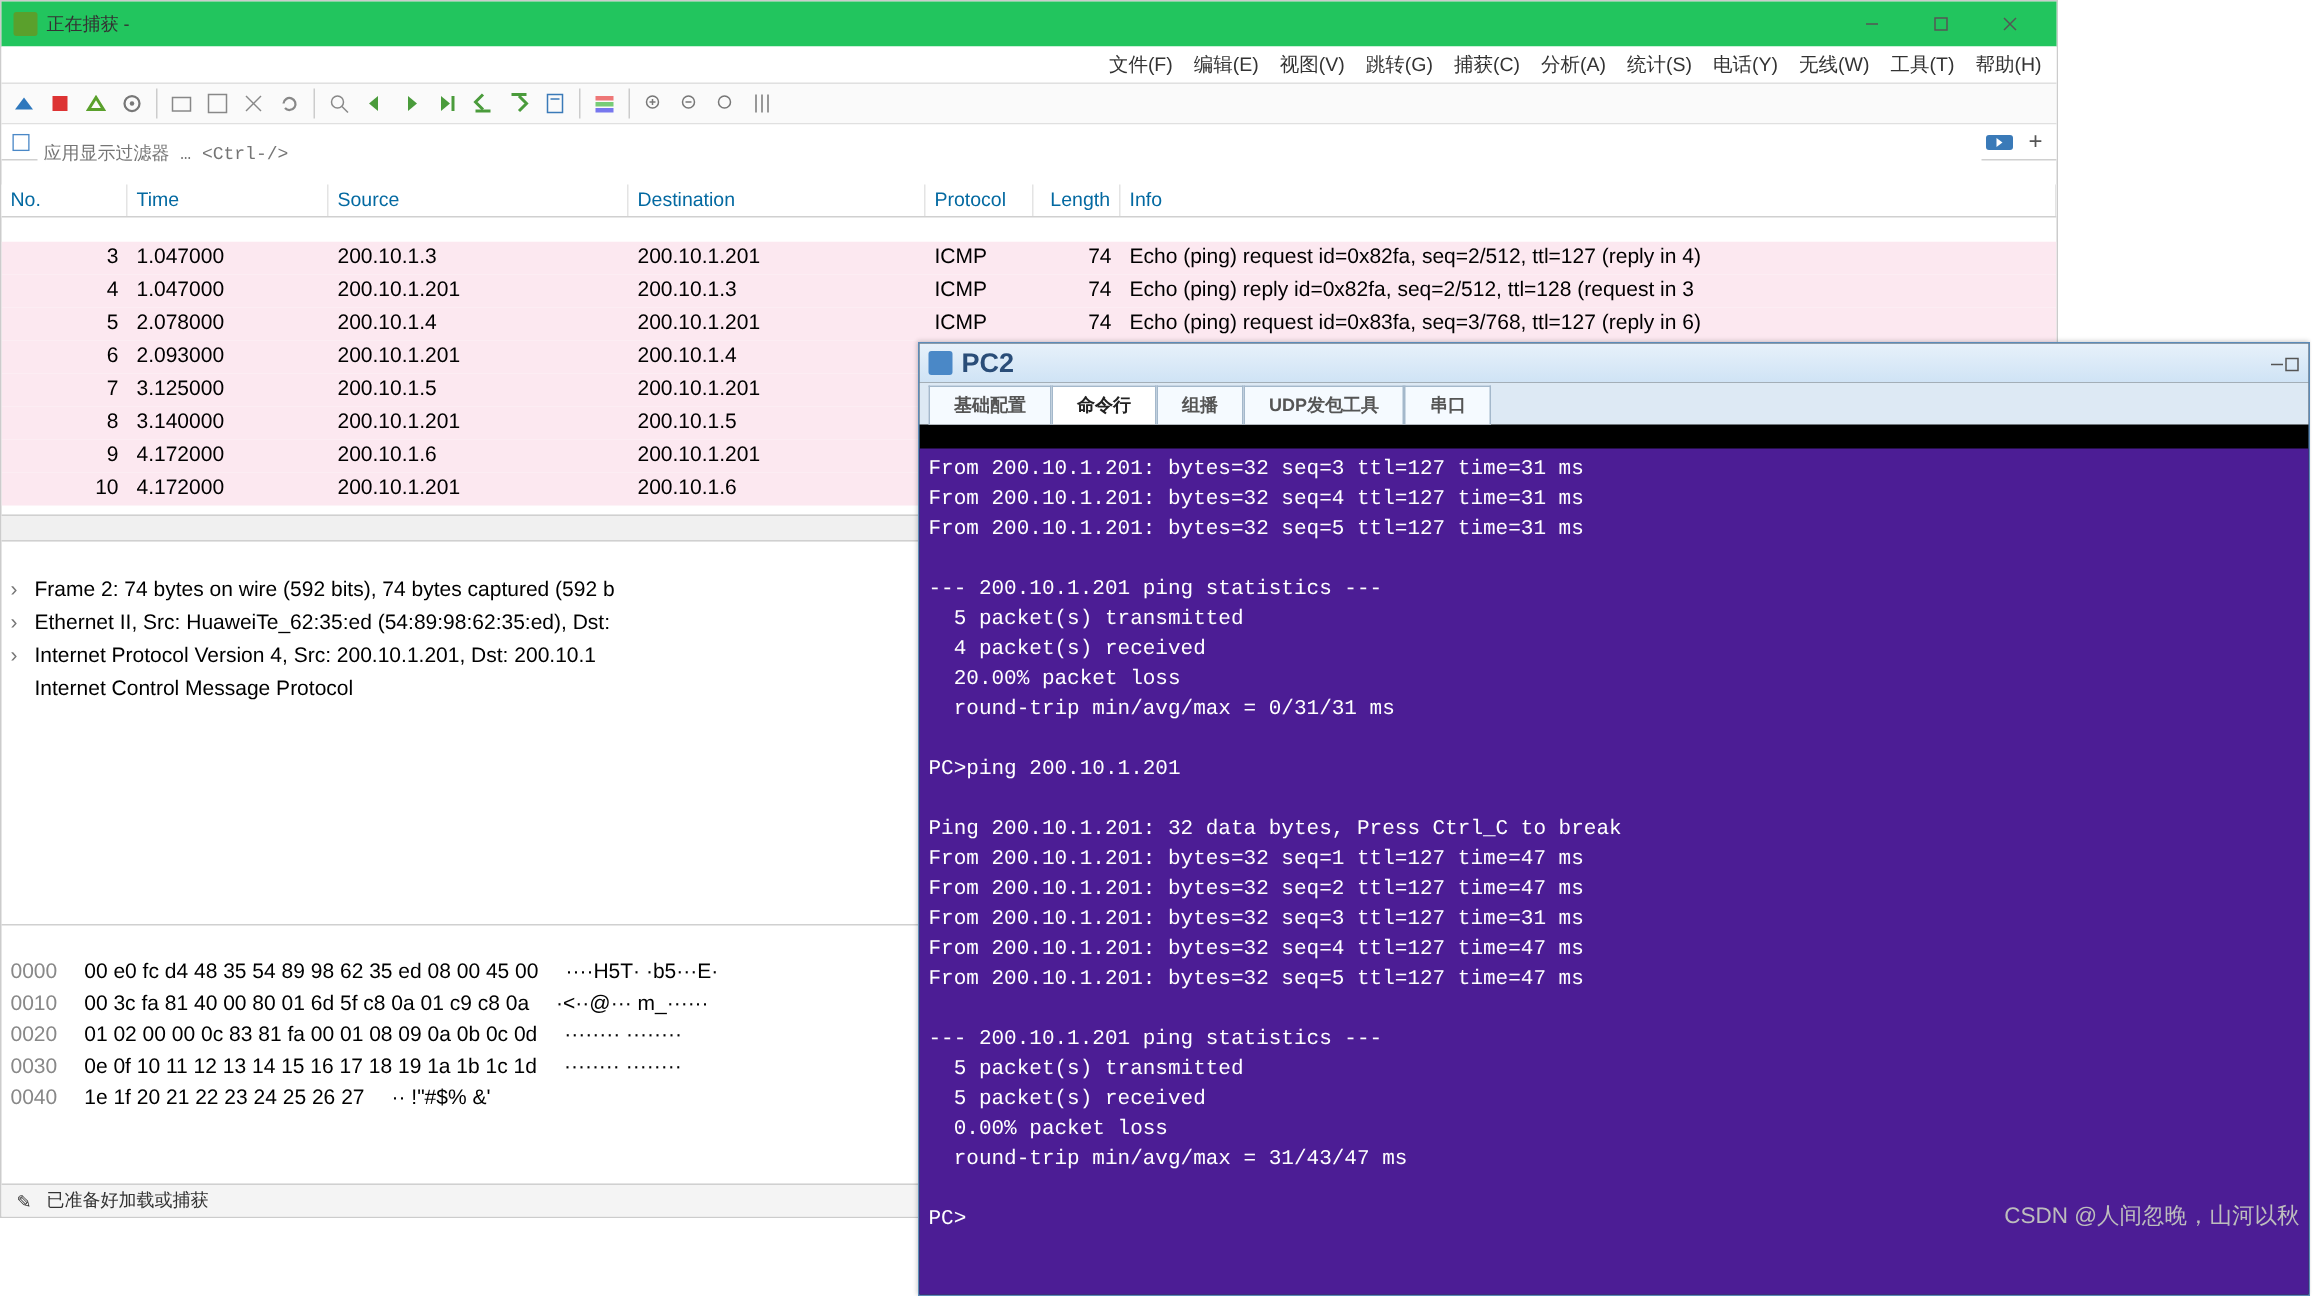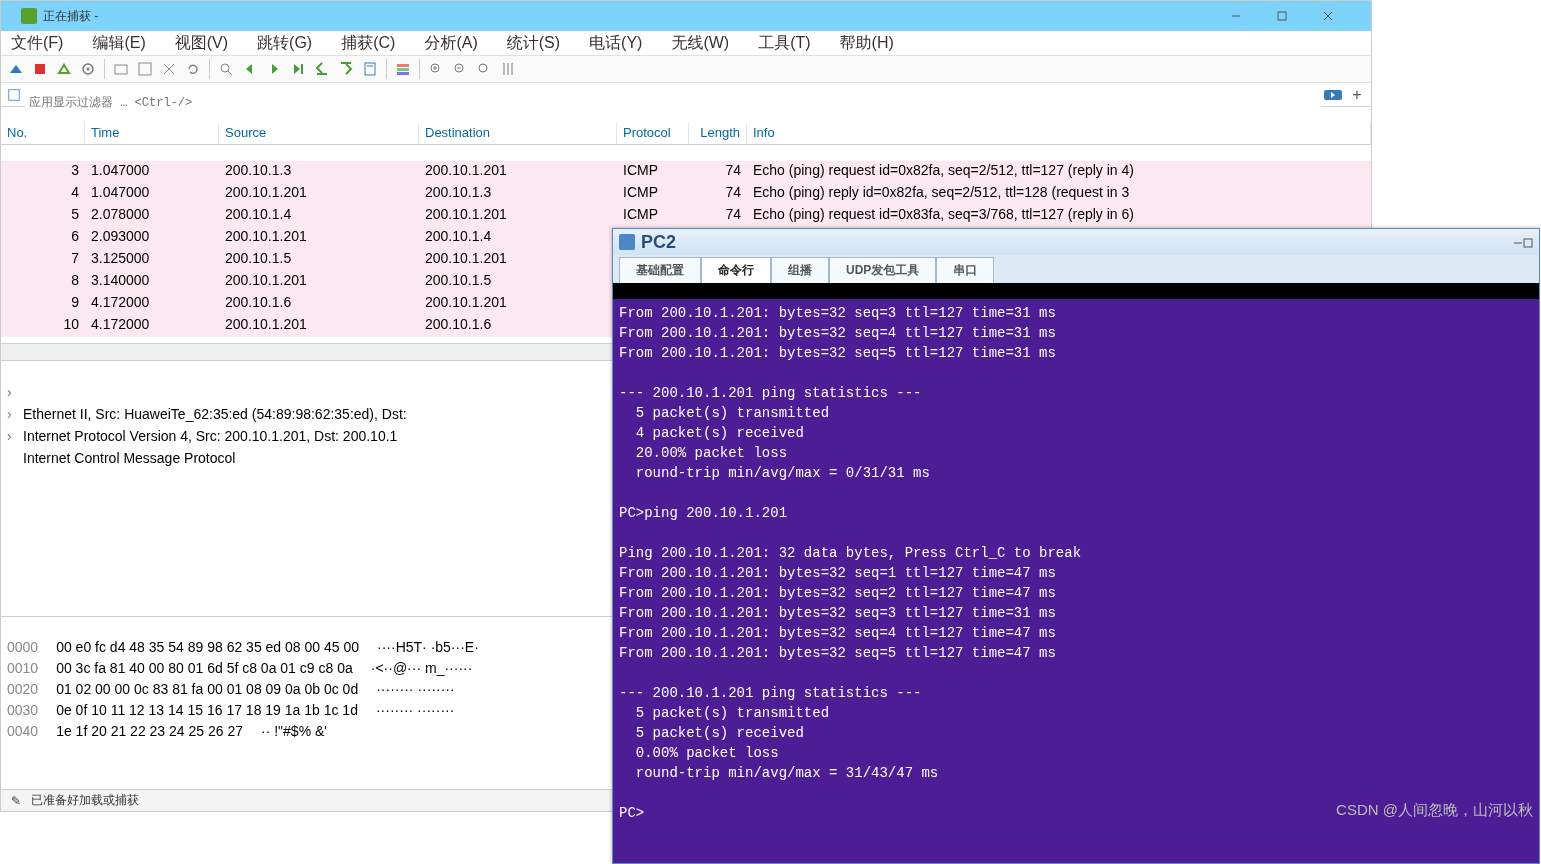--- a/index.html
+++ b/index.html
@@ -1,27 +1,27 @@
 <!DOCTYPE html>
 <html><head>
 <meta charset="utf-8">
 <style>
 * { margin:0; padding:0; box-sizing:border-box; font-family:"Microsoft YaHei","Segoe UI",sans-serif; }
 body { width:1541px; height:864px; background:#fff; overflow:hidden; position:relative; }
 .mono { font-family:Consolas,"Courier New",monospace;margin-top:16px; }
 
 
 .ws-window { position:absolute; left:0; top:0; width:1372px; height:812px; background:#fff; border:1px solid #ccc; display:flex; flex-direction:column; }
-.titlebar { height:30px; display:flex; align-items:center; padding:0 20px; background:#7dd3fc; }
+.titlebar { height:30px; display:flex; align-items:center; padding:0 8px; background:#22c55e; }
 .titlebar .icon { width:16px; height:16px; background:#5aa02c; margin-right:6px; border-radius:2px; }
 .titlebar .title { flex:1; font-size:12px; color:#333; }
 .titlebar .winbtn { width:46px; height:100%; display:flex; align-items:center; justify-content:center; color:#555; cursor:default; }
 .winbtn svg{stroke:#555;stroke-width:1;fill:none;}
 
-.menubar { height:24px; display:flex; align-items:center; background:#fff; padding:0 4px; gap:17px; font-size:16px; }
+.menubar { height:24px; display:flex; align-items:center; background:#fff; padding:0 4px; gap:2px; font-size:13px;justify-content:flex-end; }
 .menubar .menu { padding:2px 6px; color:#333; }
 
 .toolbar { height:28px; display:flex; align-items:center; background:#fafafa; border-top:1px solid #e0e0e0; border-bottom:1px solid #e0e0e0; padding:0 4px; gap:2px; }
 .toolbar .tbtn { width:22px; height:22px; display:flex; align-items:center; justify-content:center; border:1px solid transparent; }
 .toolbar .sep { width:1px; height:20px; background:#ccc; margin:0 3px; }
 .tbtn svg{width:16px;height:16px;}
 
 .filterbar { height:24px; display:flex; align-items:center; background:#fff; padding:0 2px; border-bottom:1px solid #d0d0d0;}
 .filterbar .flabel{font-size:12px;color:#666;padding:0 4px;display:flex;align-items:center;gap:4px;}
 .filterbar input { flex:1; border:none; font-size:12px; padding:2px 4px; outline:none; color:#888;}
@@ -320,20 +320,21 @@
         <div class="cell c-proto">ICMP</div>
         <div class="cell c-len" style="text-align:right">74</div>
         <div class="cell c-info"></div>
       </div>
     </div>
   <div class="hscroll"></div>
 
   <div class="details mono" id="details">
       <div class="tline">
         <span class="chev">›</span>
+        <span>Frame 2: 74 bytes on wire (592 bits), 74 bytes captured (592 b</span>
       </div>
       <div class="tline">
         <span class="chev">›</span>
         <span>Ethernet II, Src: HuaweiTe_62:35:ed (54:89:98:62:35:ed), Dst:</span>
       </div>
       <div class="tline">
         <span class="chev">›</span>
         <span>Internet Protocol Version 4, Src: 200.10.1.201, Dst: 200.10.1</span>
       </div>
       <div class="tline">

